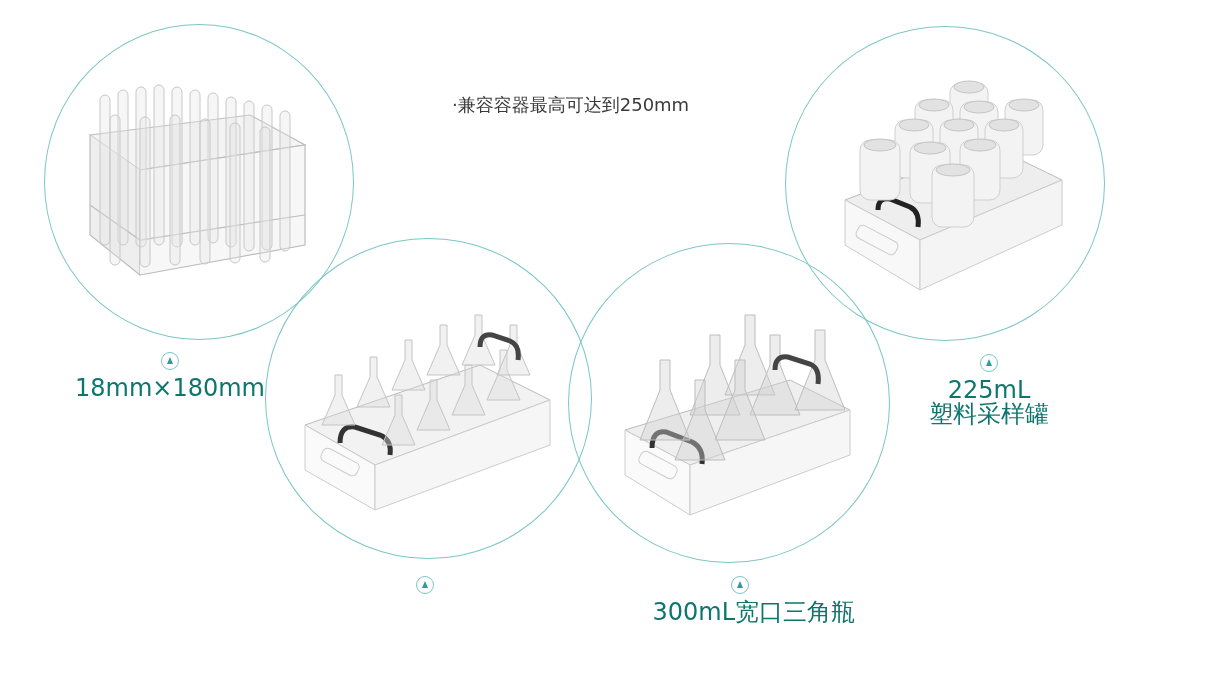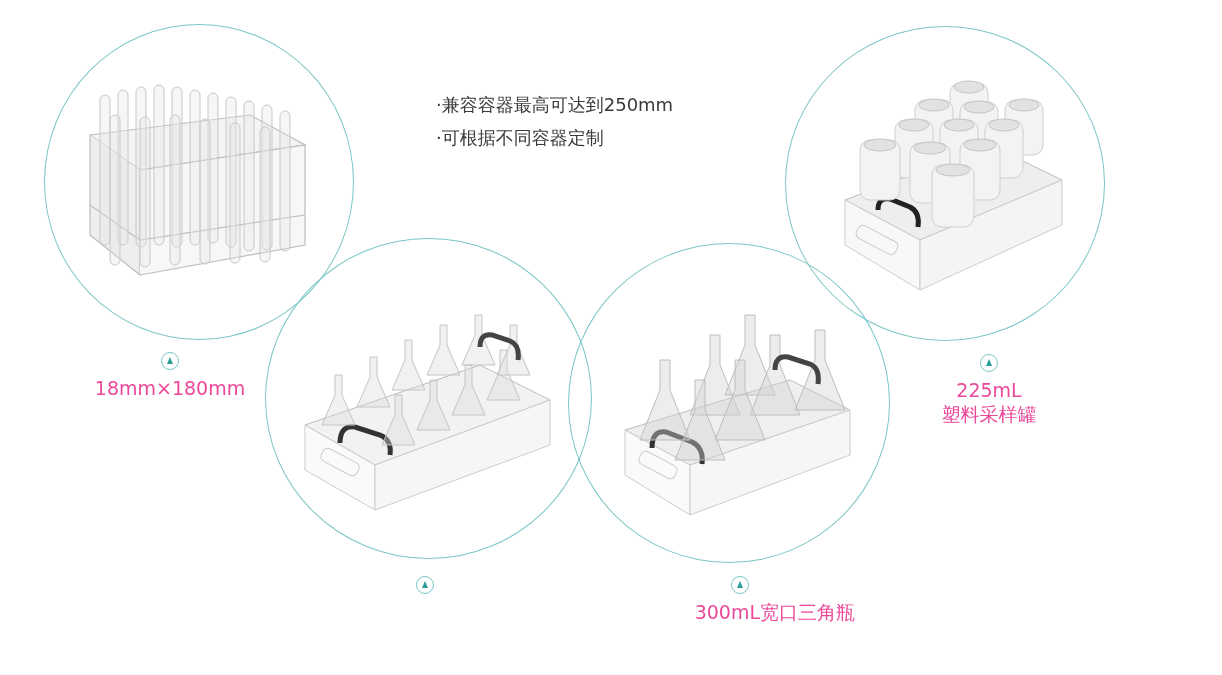--- a/index.html
+++ b/index.html
@@ -1,25 +1,25 @@
 <!DOCTYPE html>
 <html><head>
 <meta charset="utf-8">
 <style>
   html, body { margin:0; padding:0; background:#ffffff; }
   body { width:1222px; height:675px; position:relative; overflow:hidden;
          font-family:"DejaVu Sans","Liberation Sans",sans-serif; color:#333; }
   .circle { position:absolute; border:1.3px solid #7cc6c6; border-radius:50%; box-sizing:border-box; }
-  .label { position:absolute; text-align:center; color:#ec4899; font-size:19px; line-height:24px; }
+  .label { position:absolute; text-align:center; color:#0f766e; font-size:24px; line-height:24px; }
   .arrow-badge { display:block; margin:0 auto 6px auto; width:18px; height:18px; border:1.3px solid #7cc6c6;
                  border-radius:50%; box-sizing:border-box; position:relative; }
   .arrow-badge:after { content:""; position:absolute; left:4.5px; top:4px; width:0; height:0;
                  border-left:3.5px solid transparent; border-right:3.5px solid transparent;
                  border-bottom:7px solid #2a9d9a; }
-  .features { position:absolute; left:436px; top:88px; font-size:18px; line-height:33px; color:#3a3a3a; }
+  .features { position:absolute; left:452px; top:88px; font-size:18px; line-height:33px; color:#3a3a3a; }
   .features div { white-space:nowrap; }
   svg.product { position:absolute; }
 </style>
 </head>
 <body>
 
 <div class="circle" style="left:44px;top:24px;width:310px;height:316px;"></div>
 <div class="circle" style="left:265px;top:238px;width:327px;height:321px;"></div>
 <div class="circle" style="left:568px;top:243px;width:322px;height:320px;"></div>
 <div class="circle" style="left:785px;top:26px;width:320px;height:315px;"></div>
@@ -120,21 +120,20 @@
     <ellipse cx="164" cy="50" rx="15" ry="6"></ellipse>
     <ellipse cx="40" cy="70" rx="16" ry="6"></ellipse>
     <ellipse cx="90" cy="73" rx="16" ry="6"></ellipse>
     <ellipse cx="140" cy="70" rx="16" ry="6"></ellipse>
     <ellipse cx="113" cy="95" rx="17" ry="6"></ellipse>
   </g>
 </svg>
 
 <div class="features">
   <div>·兼容容器最高可达到250mm</div>
-  <div>·可根据不同容器定制</div>
 </div>
 
 <div class="label" style="left:70px;top:352px;width:200px;">
   <span class="arrow-badge"></span>
   <div>18mm×180mm</div>
 </div>
 
 <div class="label" style="left:310px;top:576px;width:230px;">
   <span class="arrow-badge"></span>
 </div>

